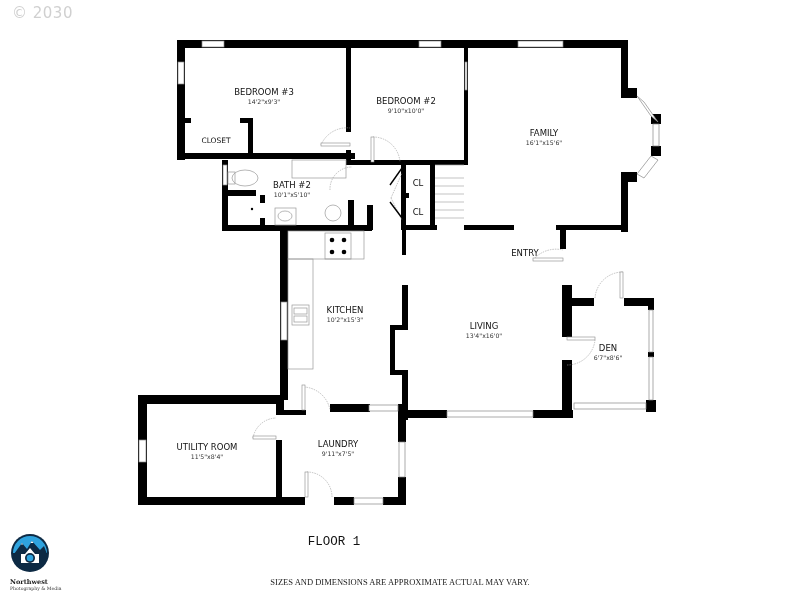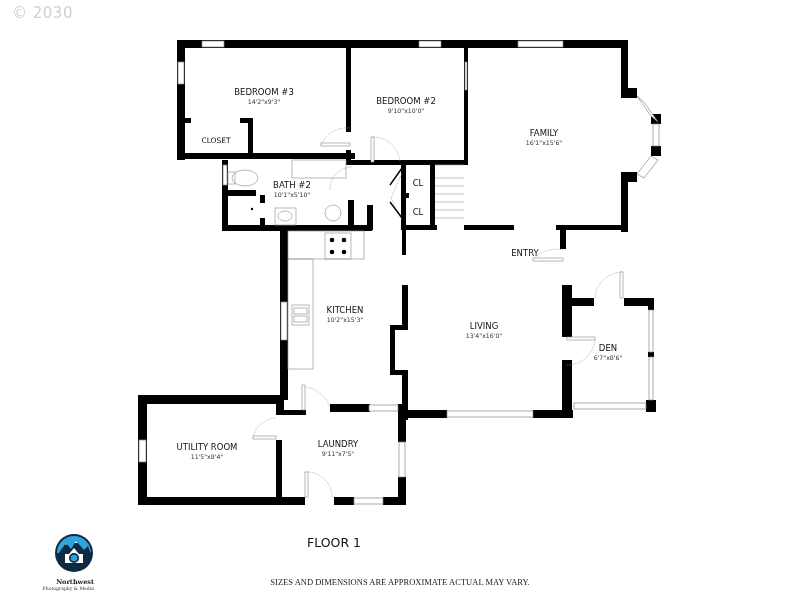--- a/index.html
+++ b/index.html
@@ -1,23 +1,23 @@
 <!DOCTYPE html>
 <html><head>
 <meta charset="utf-8">
 <style>
   html, body { margin:0; padding:0; background:#ffffff; }
   body { width:800px; height:600px; position:relative; overflow:hidden; font-family:"DejaVu Sans", sans-serif; }
   .copyright { position:absolute; left:12px; top:4px; font-size:15px; color:#d0d0d0; letter-spacing:0.5px; }
   svg.plan { position:absolute; left:0; top:0; }
   .room-name { font-family:"DejaVu Sans", sans-serif; font-size:8.5px; fill:#111; text-anchor:middle; }
   .room-dim { font-family:"DejaVu Sans", sans-serif; font-size:6.2px; fill:#333; text-anchor:middle; }
-  .floor-label { position:absolute; left:0; width:668px; top:535px; text-align:center; font-size:12.5px; color:#111; }
+  .floor-label { position:absolute; left:0; width:668px; top:535px; text-align:center; font-size:12.5px; color:#111;font-family:Liberation Mono, monospace; }
   .disclaimer { position:absolute; left:0; width:800px; top:577px; text-align:center; font-size:8.5px; color:#222;font-family:Liberation Serif, serif; }
-  .logo { position:absolute; left:38px; top:533px; width:56px; text-align:right; }
+  .logo { position:absolute; left:10px; top:533px; width:56px; text-align:left; }
   .logo-name { font-family:"DejaVu Serif", serif; font-size:6.5px; font-weight:bold; color:#222; margin-top:1px; }
   .logo-sub { font-family:"DejaVu Serif", serif; font-size:4.6px; color:#333; }
 </style>
 </head>
 <body>
 
 <div class="copyright">© 2030</div>
 
 <svg class="plan" width="800" height="600" viewBox="0 0 800 600">
   <g fill="#000">

